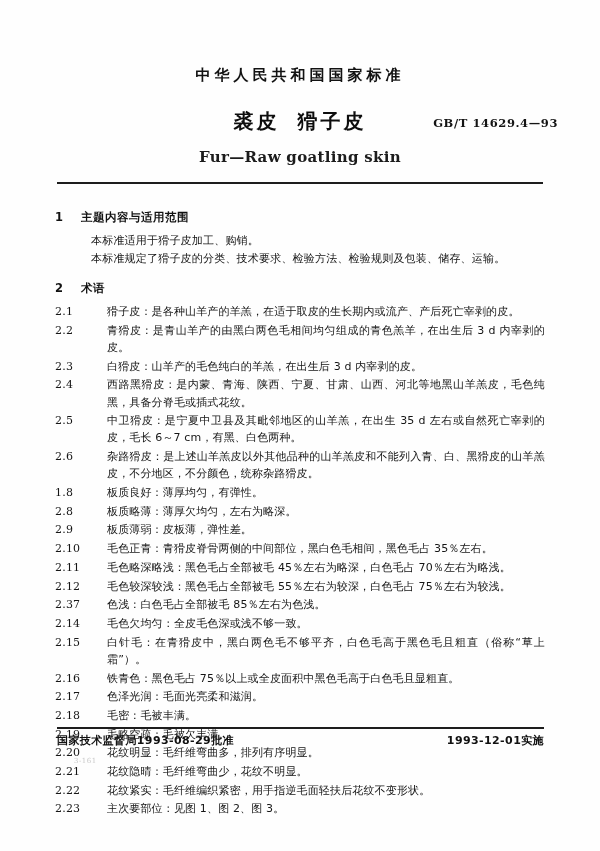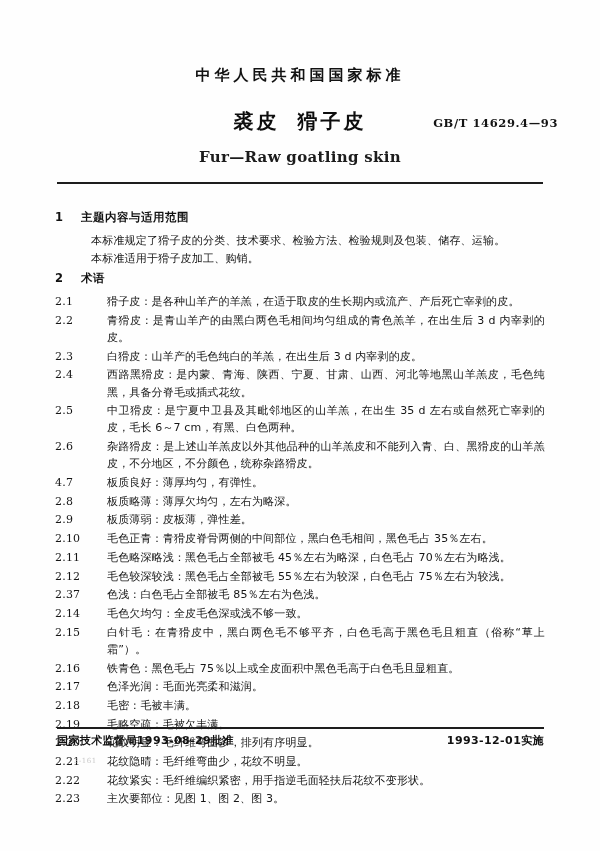--- a/index.html
+++ b/index.html
@@ -177,35 +177,35 @@
     <div class="eng-title">Fur—Raw goatling skin</div>
   </div>
 
   <div class="rule-top"></div>
 
   <div class="content">
 
     <div class="section-heading">
       <span class="sec-num">1</span><span>主题内容与适用范围</span>
     </div>
+    <p class="para">本标准适用于猾子皮加工、购销。</p>
     <p class="para">本标准规定了猾子皮的分类、技术要求、检验方法、检验规则及包装、储存、运输。</p>
-    <p class="para">本标准适用于猾子皮加工、购销。</p>
-
-    <div class="section-heading" style="margin-top:4px;">
+
+    <div class="section-heading" style="margin-top:14px;">
       <span class="sec-num">2</span><span>术语</span>
     </div>
 
     <div class="terms-list">
       <p class="term"><span class="idx">2.1</span><span>猾子皮：是各种山羊产的羊羔，在适于取皮的生长期内或流产、产后死亡宰剥的皮。</span></p>
       <p class="term"><span class="idx">2.2</span><span>青猾皮：是青山羊产的由黑白两色毛相间均匀组成的青色羔羊，在出生后 3 d 内宰剥的皮。</span></p>
       <p class="term"><span class="idx">2.3</span><span>白猾皮：山羊产的毛色纯白的羊羔，在出生后 3 d 内宰剥的皮。</span></p>
       <p class="term"><span class="idx">2.4</span><span>西路黑猾皮：是内蒙、青海、陕西、宁夏、甘肃、山西、河北等地黑山羊羔皮，毛色纯黑，具备分脊毛或插式花纹。</span></p>
       <p class="term"><span class="idx">2.5</span><span>中卫猾皮：是宁夏中卫县及其毗邻地区的山羊羔，在出生 35 d 左右或自然死亡宰剥的皮，毛长 6～7 cm，有黑、白色两种。</span></p>
       <p class="term"><span class="idx">2.6</span><span>杂路猾皮：是上述山羊羔皮以外其他品种的山羊羔皮和不能列入青、白、黑猾皮的山羊羔皮，不分地区，不分颜色，统称杂路猾皮。</span></p>
-      <p class="term"><span class="idx">4.7</span><span>板质良好：薄厚均匀，有弹性。</span></p>
+      <p class="term"><span class="idx">1.8</span><span>板质良好：薄厚均匀，有弹性。</span></p>
       <p class="term"><span class="idx">2.8</span><span>板质略薄：薄厚欠均匀，左右为略深。</span></p>
       <p class="term"><span class="idx">2.9</span><span>板质薄弱：皮板薄，弹性差。</span></p>
       <p class="term"><span class="idx">2.10</span><span>毛色正青：青猾皮脊骨两侧的中间部位，黑白色毛相间，黑色毛占 35％左右。</span></p>
       <p class="term"><span class="idx">2.11</span><span>毛色略深略浅：黑色毛占全部被毛 45％左右为略深，白色毛占 70％左右为略浅。</span></p>
       <p class="term"><span class="idx">2.12</span><span>毛色较深较浅：黑色毛占全部被毛 55％左右为较深，白色毛占 75％左右为较浅。</span></p>
       <p class="term"><span class="idx">2.37</span><span>色浅：白色毛占全部被毛 85％左右为色浅。</span></p>
       <p class="term"><span class="idx">2.14</span><span>毛色欠均匀：全皮毛色深或浅不够一致。</span></p>
       <p class="term"><span class="idx">2.15</span><span>白针毛：在青猾皮中，黑白两色毛不够平齐，白色毛高于黑色毛且粗直（俗称“草上霜”）。</span></p>
       <p class="term"><span class="idx">2.16</span><span>铁青色：黑色毛占 75％以上或全皮面积中黑色毛高于白色毛且显粗直。</span></p>
       <p class="term"><span class="idx">2.17</span><span>色泽光润：毛面光亮柔和滋润。</span></p>

